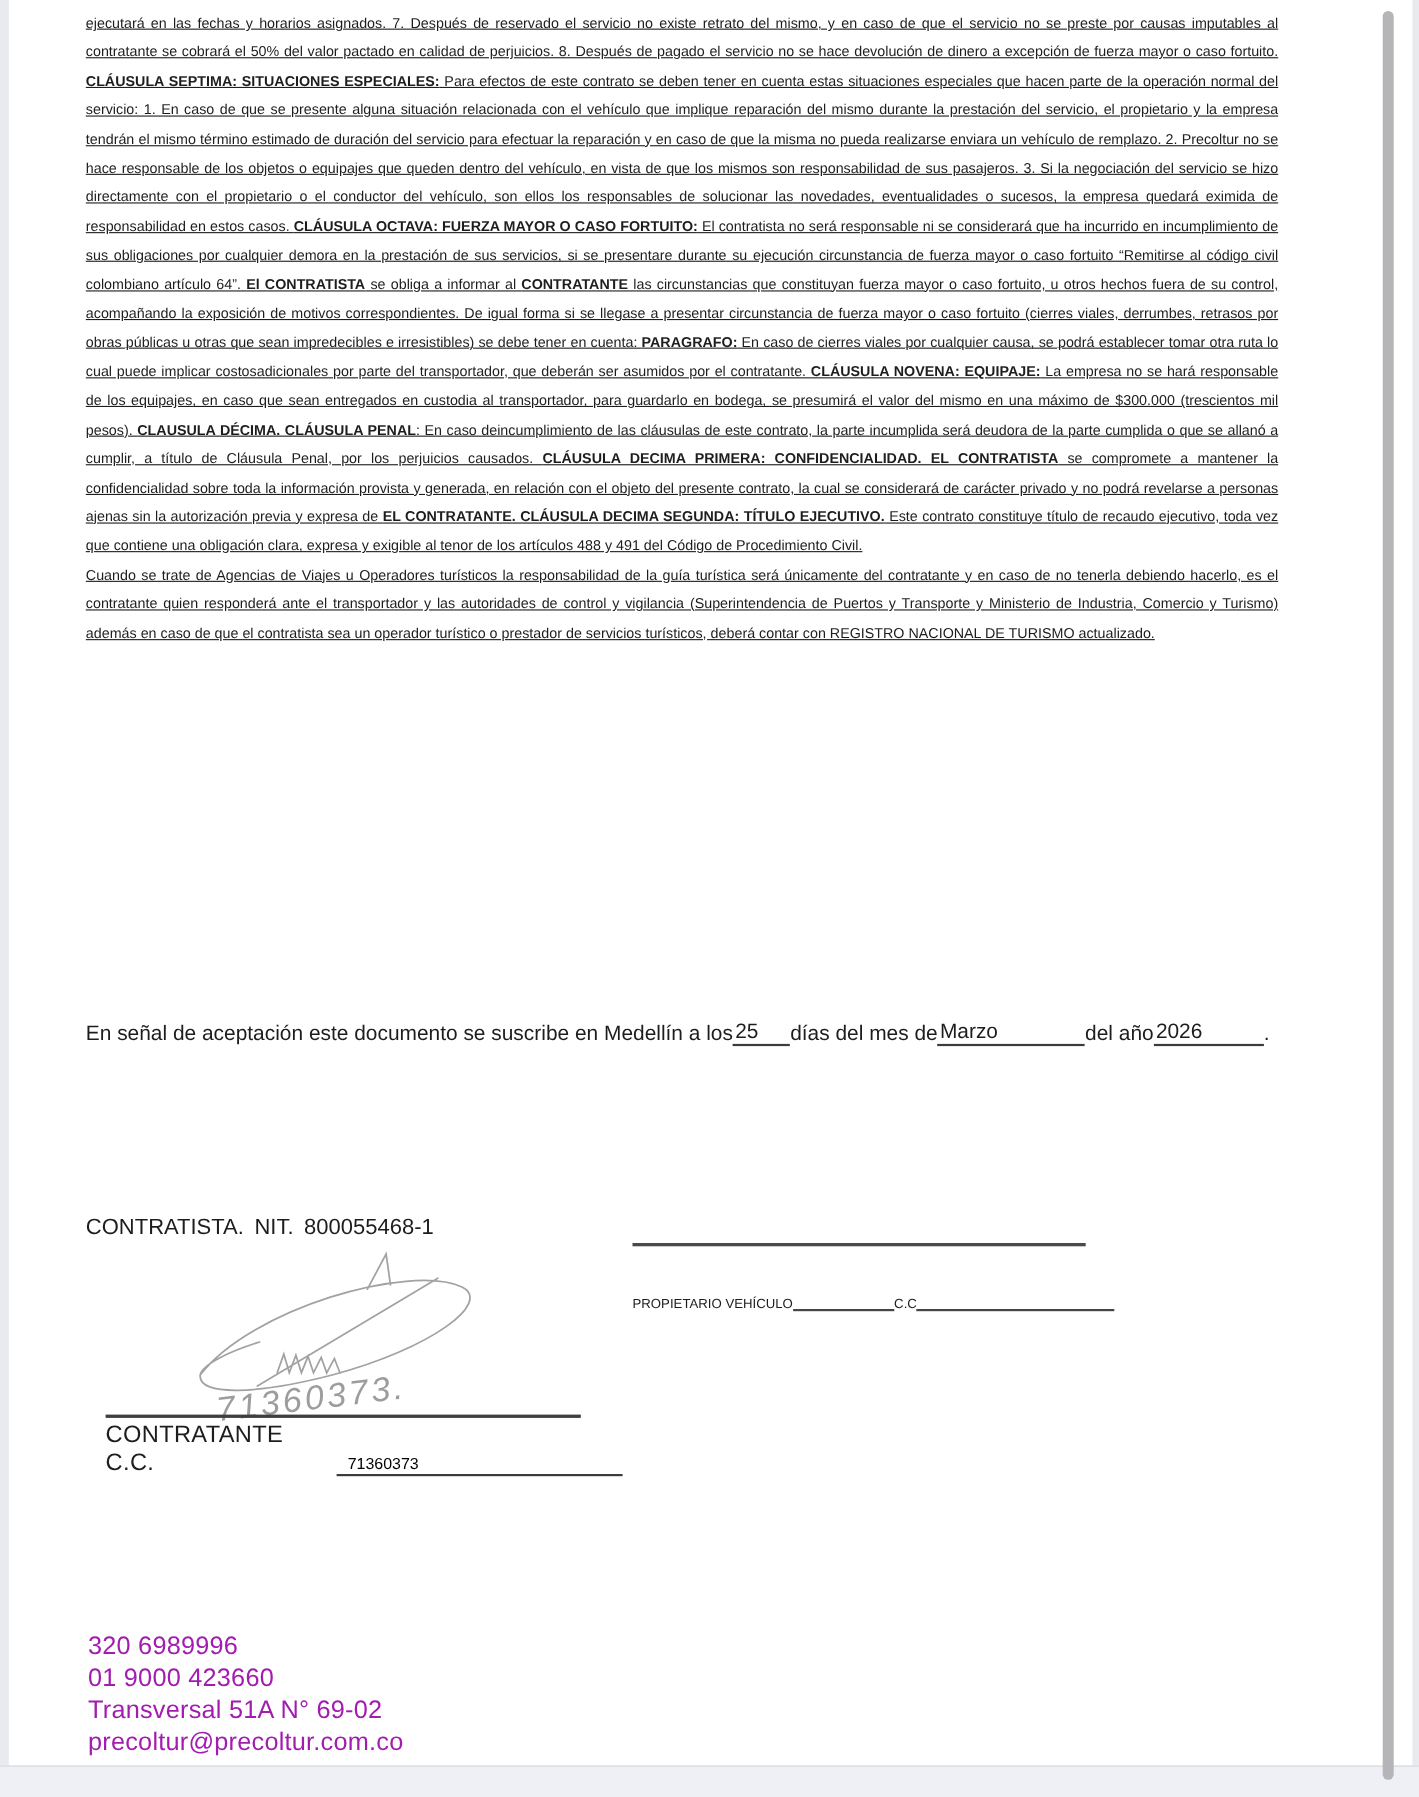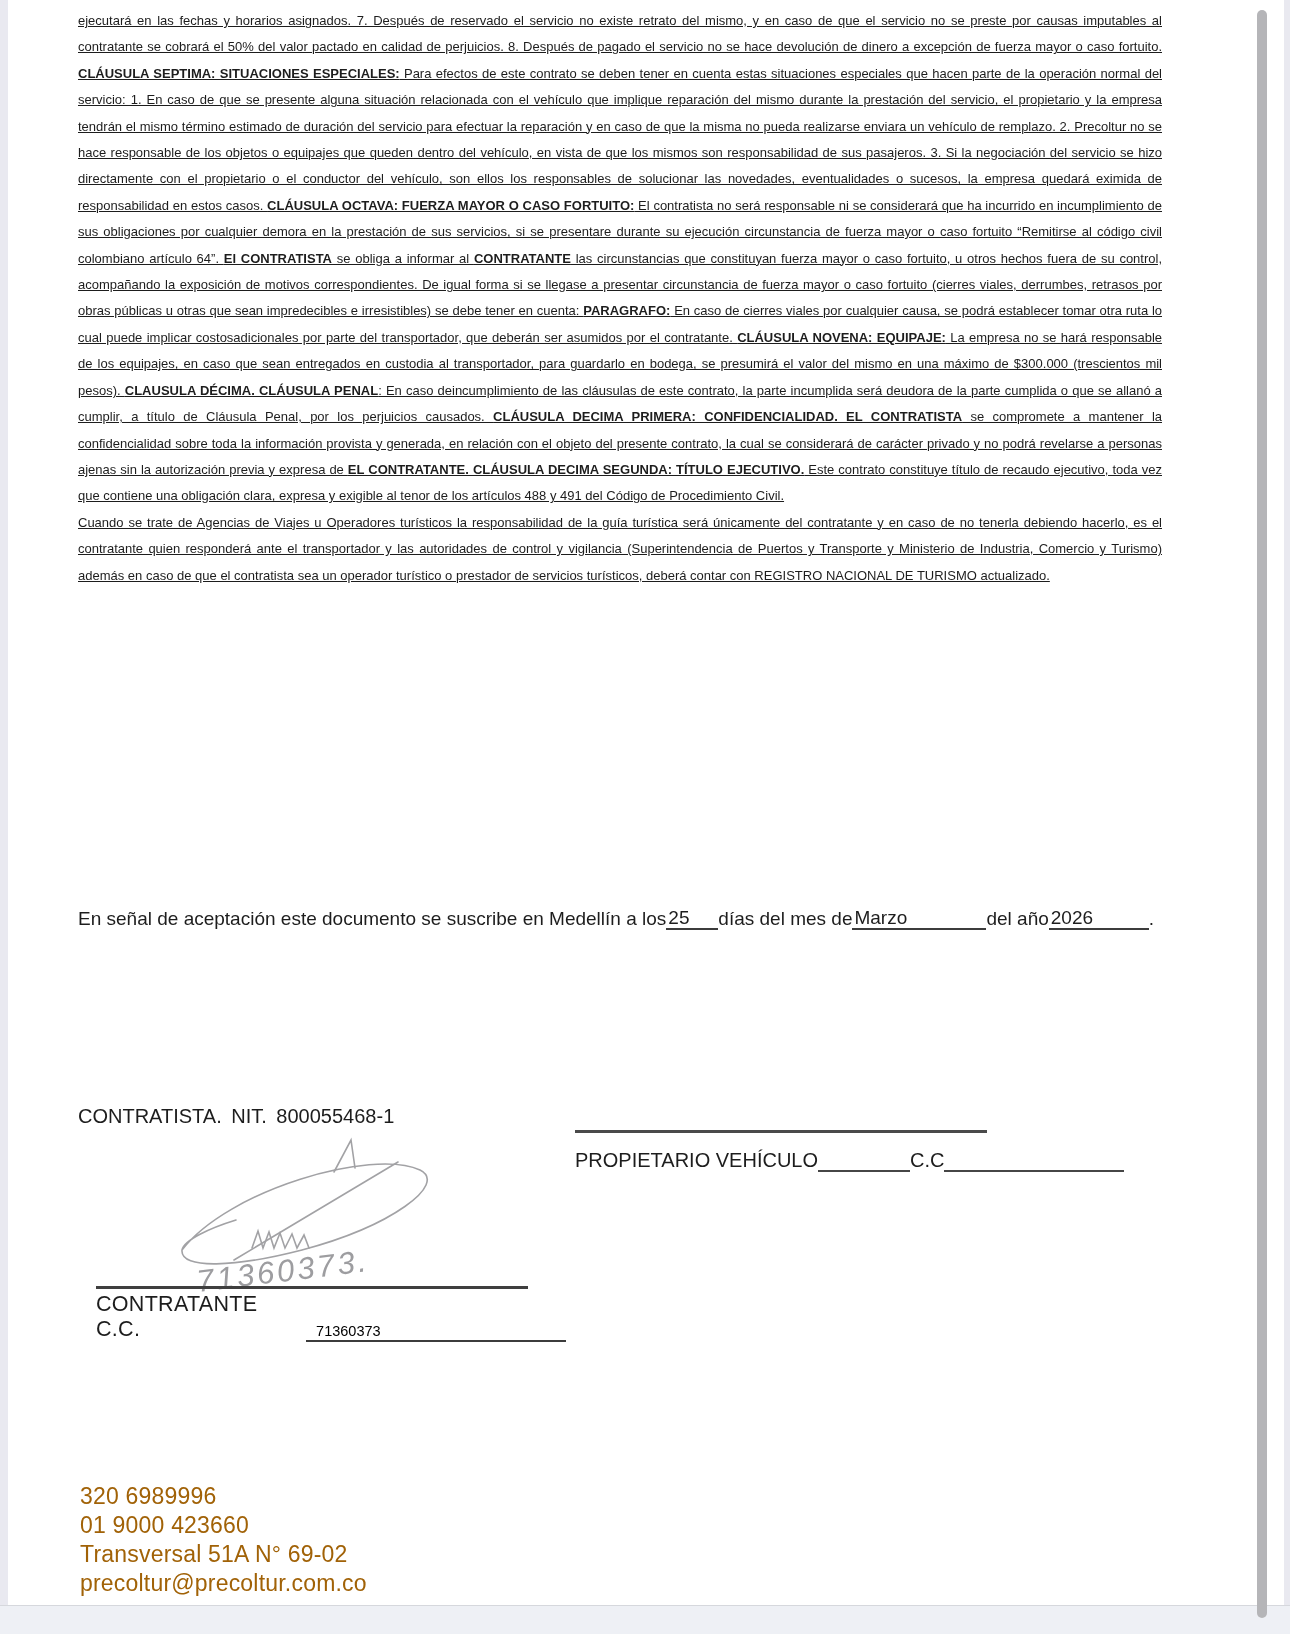--- a/index.html
+++ b/index.html
@@ -12,41 +12,41 @@
   .edge-right{position:absolute;right:0;top:0;width:6px;height:1634px;background:#e9e9f0;}
   .bottom-bar{position:absolute;left:0;top:1605px;width:1290px;height:29px;background:#eef0f5;border-top:1px solid #d6d8dd;box-sizing:border-box;}
   .scrollbar-thumb{position:absolute;left:1257px;top:10px;width:10px;height:1608px;border-radius:5px;background:#b5b5b8;}
 
   .main-text{position:absolute;left:78px;top:8px;width:1084px;font-size:13px;line-height:26.4px;text-align:justify;text-decoration:underline;}
   .main-text p{margin:0;}
   .main-text p + p{}
   .main-text b{font-weight:bold;}
 
   .acceptance{position:absolute;left:78px;top:906px;width:1110px;font-size:19px;white-space:nowrap;}
-  .blank{display:inline-block;border-bottom:2px solid #3c3c3c;height:24px;line-height:24px;vertical-align:bottom;box-sizing:border-box;padding:0 2px;}
+  .blank{display:inline-block;border-bottom:2px solid #3c3c3c;height:24px;line-height:24px;vertical-align:bottom;box-sizing:border-box;padding:0 2px;margin-top:21px;}
   .blank-day{width:52px;}
   .blank-month{width:134px;}
   .blank-year{width:100px;}
 
   .sig-left{position:absolute;left:78px;top:1094px;width:440px;font-size:20px;line-height:44px;word-spacing:4px;white-space:nowrap;}
-  .sig-right{position:absolute;left:575px;top:1130px;width:420px;font-size:20px;white-space:nowrap;}
+  .sig-right{position:absolute;left:575px;top:1130px;width:420px;font-size:12px;white-space:nowrap;}
   .sig-line{width:412px;border-bottom:3px solid #4a4a4a;height:0;margin-bottom:16px;}
   .owner-row .blank{border-bottom-color:#464646;}
   .blank-owner{width:92px;height:22px;}
   .blank-owner-cc{width:180px;height:22px;}
 
   .signature-art{position:absolute;left:140px;top:1132px;width:330px;height:180px;}
 
   .contratante{position:absolute;left:96px;top:1286px;width:470px;}
   .contratante-topline{width:432px;border-bottom:3px solid #3f3f3f;height:0;margin-bottom:3px;}
   .contratante-row{display:flex;align-items:flex-end;}
   .contratante-label{font-size:21.5px;letter-spacing:0.3px;}
   .contratante-cc-line{display:inline-block;border-bottom:2px solid #3c3c3c;width:272px;margin-left:8px;padding:0 0 1px 10px;box-sizing:border-box;font-size:14.5px;color:#000000;}
 
-  .footer{position:absolute;left:80px;top:1482px;color:#a16207;font-size:23px;line-height:29px;letter-spacing:0.2px;}
+  .footer{position:absolute;left:80px;top:1482px;color:#a21caf;font-size:23px;line-height:29px;letter-spacing:0.2px;}
 </style>
 </head>
 <body>
 
 <div class="edge-left"></div>
 <div class="edge-right"></div>
 
 <div class="main-text">
   <p><span>ejecutará en las fechas y horarios asignados. 7. Después de reservado el servicio no existe retrato del mismo, y en caso de que el servicio no se preste por causas imputables al contratante se cobrará el 50% del valor pactado en calidad de perjuicios. 8. Después de pagado el servicio no se hace devolución de dinero a excepción de fuerza mayor o caso fortuito. </span><b>CLÁUSULA SEPTIMA: SITUACIONES ESPECIALES:</b><span> Para efectos de este contrato se deben tener en cuenta estas situaciones especiales que hacen parte de la operación normal del servicio: 1. En caso de que se presente alguna situación relacionada con el vehículo que implique reparación del mismo durante la prestación del servicio, el propietario y la empresa tendrán el mismo término estimado de duración del servicio para efectuar la reparación y en caso de que la misma no pueda realizarse enviara un vehículo de remplazo. 2. Precoltur no se hace responsable de los objetos o equipajes que queden dentro del vehículo, en vista de que los mismos son responsabilidad de sus pasajeros. 3. Si la negociación del servicio se hizo directamente con el propietario o el conductor del vehículo, son ellos los responsables de solucionar las novedades, eventualidades o sucesos, la empresa quedará eximida de responsabilidad en estos casos. </span><b>CLÁUSULA OCTAVA: FUERZA MAYOR O CASO FORTUITO:</b><span> El contratista no será responsable ni se considerará que ha incurrido en incumplimiento de sus obligaciones por cualquier demora en la prestación de sus servicios, si se presentare durante su ejecución circunstancia de fuerza mayor o caso fortuito “Remitirse al código civil colombiano artículo 64”. </span><b>El CONTRATISTA</b><span> se obliga a informar al </span><b>CONTRATANTE</b><span> las circunstancias que constituyan fuerza mayor o caso fortuito, u otros hechos fuera de su control, acompañando la exposición de motivos correspondientes. De igual forma si se llegase a presentar circunstancia de fuerza mayor o caso fortuito (cierres viales, derrumbes, retrasos por obras públicas u otras que sean impredecibles e irresistibles) se debe tener en cuenta: </span><b>PARAGRAFO:</b><span> En caso de cierres viales por cualquier causa, se podrá establecer tomar otra ruta lo cual puede implicar costosadicionales por parte del transportador, que deberán ser asumidos por el contratante. </span><b>CLÁUSULA NOVENA: EQUIPAJE:</b><span> La empresa no se hará responsable de los equipajes, en caso que sean entregados en custodia al transportador, para guardarlo en bodega, se presumirá el valor del mismo en una máximo de $300.000 (trescientos mil pesos). </span><b>CLAUSULA DÉCIMA. CLÁUSULA PENAL</b><span>: En caso deincumplimiento de las cláusulas de este contrato, la parte incumplida será deudora de la parte cumplida o que se allanó a cumplir, a título de Cláusula Penal, por los perjuicios causados. </span><b>CLÁUSULA DECIMA PRIMERA: CONFIDENCIALIDAD. EL CONTRATISTA</b><span> se compromete a mantener la confidencialidad sobre toda la información provista y generada, en relación con el objeto del presente contrato, la cual se considerará de carácter privado y no podrá revelarse a personas ajenas sin la autorización previa y expresa de </span><b>EL CONTRATANTE. CLÁUSULA DECIMA SEGUNDA: TÍTULO EJECUTIVO.</b><span> Este contrato constituye título de recaudo ejecutivo, toda vez que contiene una obligación clara, expresa y exigible al tenor de los artículos 488 y 491 del Código de Procedimiento Civil.</span></p>
   <p>Cuando se trate de Agencias de Viajes u Operadores turísticos la responsabilidad de la guía turística será únicamente del contratante y en caso de no tenerla debiendo hacerlo, es el contratante quien responderá ante el transportador y las autoridades de control y vigilancia (Superintendencia de Puertos y Transporte y Ministerio de Industria, Comercio y Turismo) además en caso de que el contratista sea un operador turístico o prestador de servicios turísticos, deberá contar con REGISTRO NACIONAL DE TURISMO actualizado.</p>

